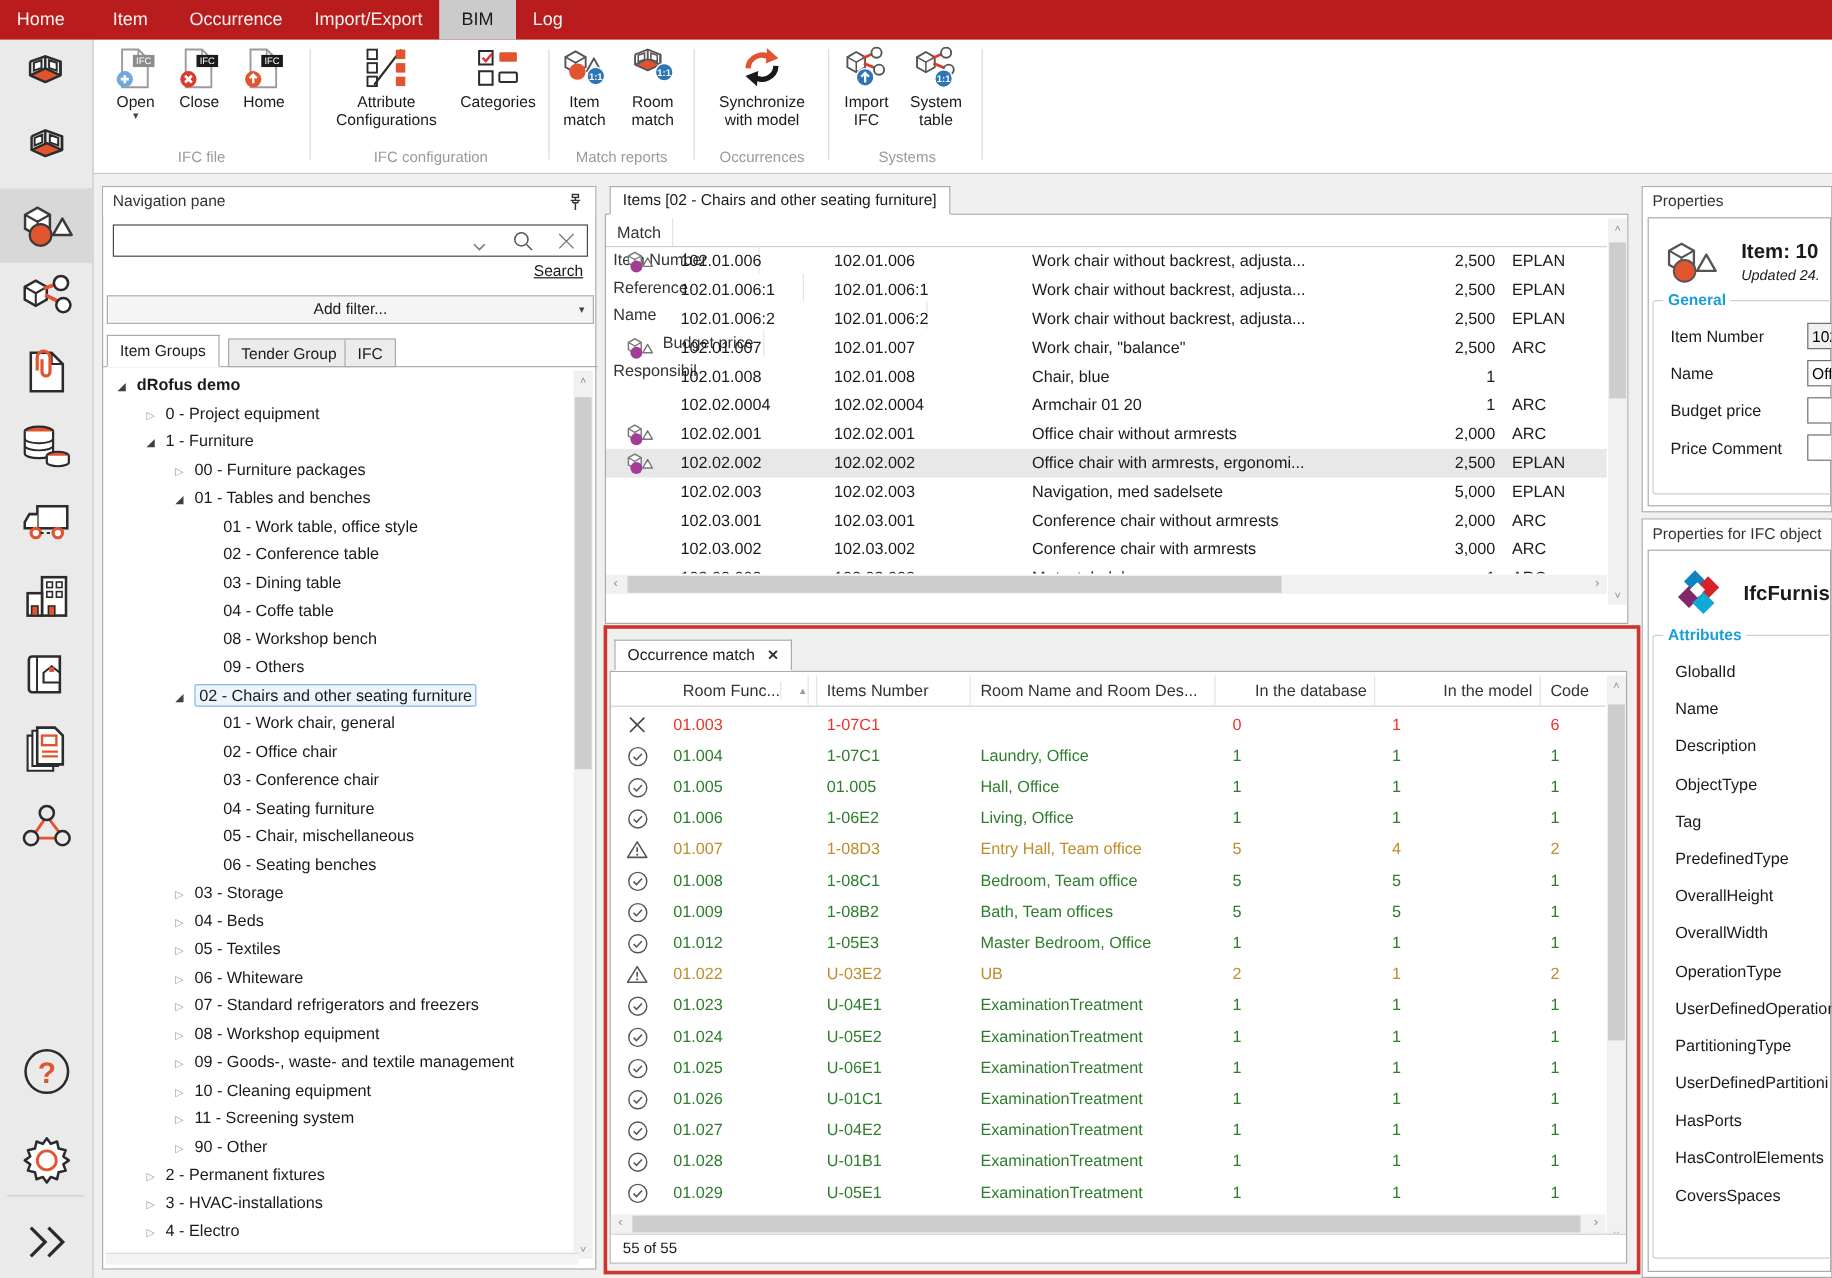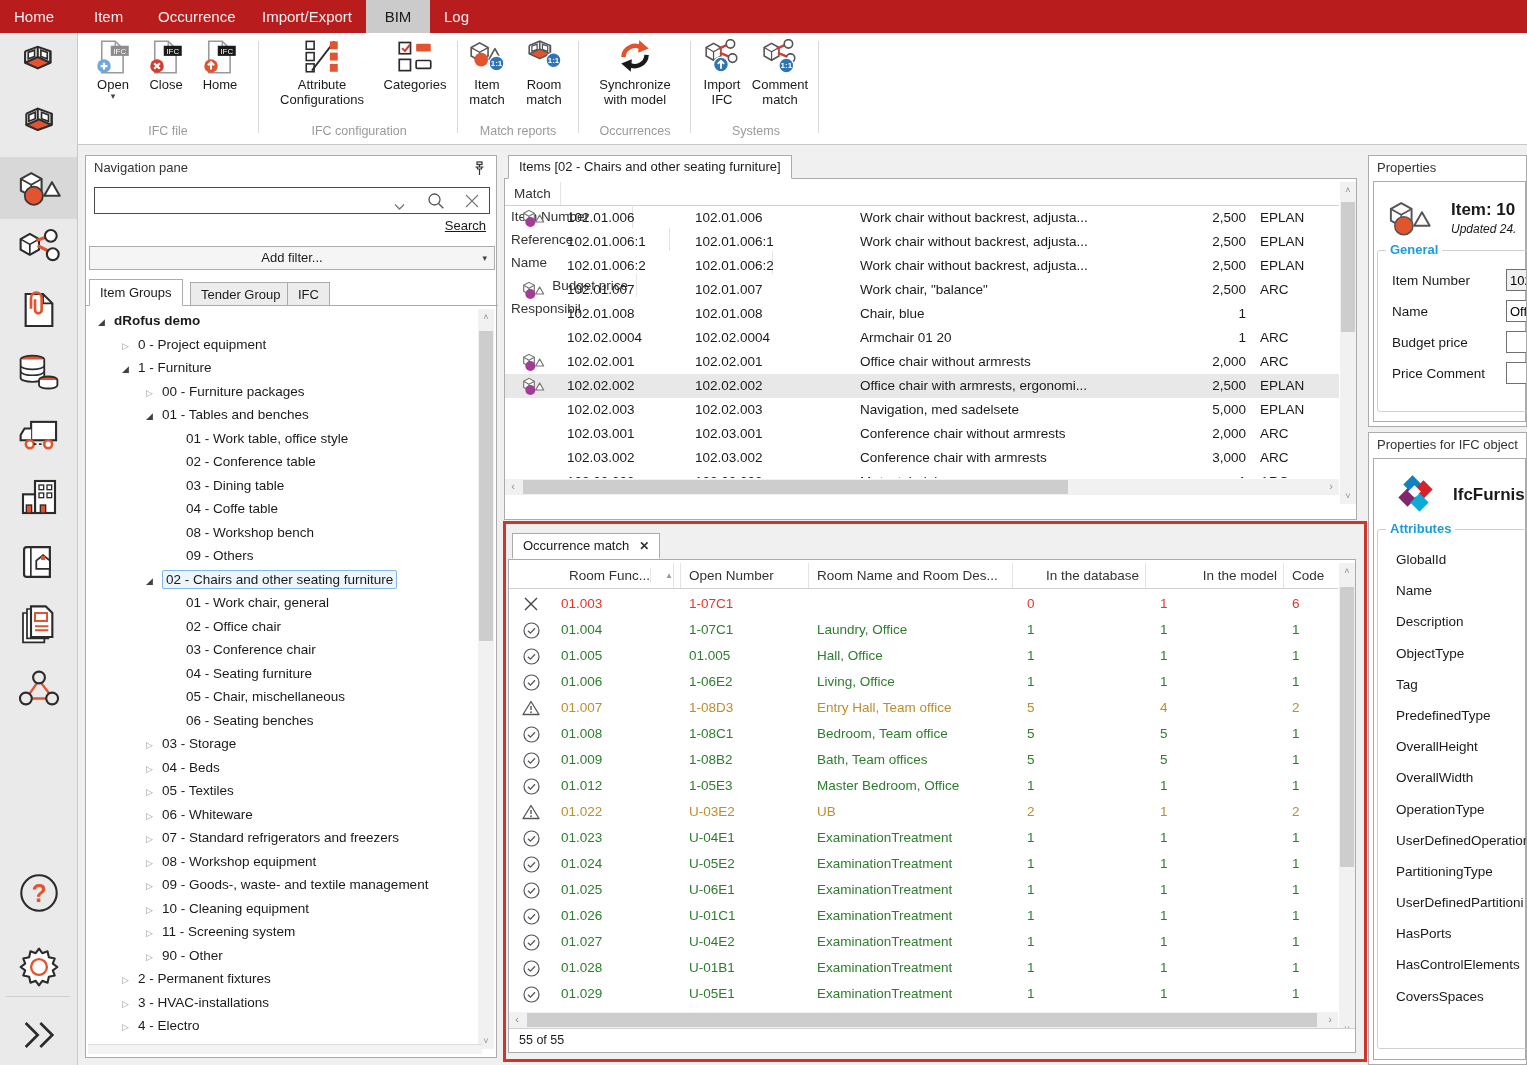--- a/index.html
+++ b/index.html
@@ -384,21 +384,21 @@
         <svg width="38" height="34" viewBox="0 0 36 32">
             <path d="M3 8l7-4 7 4v8l-7 4-7-4z" fill="#fff" stroke="#555" stroke-width="1.5"></path>
             <path d="M3 8l7 4 7-4M10 12v8" fill="none" stroke="#555" stroke-width="1.2"></path>
             <path d="M15 9l9-4M16 13l10 4" stroke="#d83b2e" stroke-width="2.2"></path>
             <circle cx="26" cy="4.5" r="4" fill="#fff" stroke="#555" stroke-width="1.5"></circle>
             <circle cx="28" cy="18" r="4" fill="#fff" stroke="#555" stroke-width="1.5"></circle>
             <circle cx="24" cy="25" r="7" fill="#2f74b5" stroke="#fff" stroke-width="1.2"></circle>
             <text x="24" y="27.8" text-anchor="middle" font-size="7.5" font-weight="bold" fill="#fff" font-family="Liberation Sans, sans-serif">1:1</text>
           </svg>
       </div>
-      <div>Comment match</div>
+      <div>System table</div>
     </div>
     <div class="rgroup-label" style="left:618px;width:120px;">Systems</div>
     <div class="rdivider" style="left:740px;"></div>
   </div>
 
   <div class="panel" id="nav-pane">
     <div class="panel-header">Navigation pane</div>
     <div class="pin">
       <svg width="13" height="15" viewBox="0 0 13 15">
           <rect x="4" y="1" width="5" height="2.5" fill="none" stroke="#333" stroke-width="1.2"></rect>
@@ -616,21 +616,21 @@
       </div>
     </div>
   </div>
 
   <div id="occ-wrap">
     <div class="tab" id="occ-tab"><span>Occurrence match</span><span class="close-x">✕</span></div>
     <div id="occ-body">
       <div class="ohead">
         <span class="oc-icon"></span>
         <span class="oc-func"><span>Room Func...</span><span class="sort-asc">▲</span></span>
-        <span class="oc-num">Open Number</span>
+        <span class="oc-num">Items Number</span>
         <span class="oc-name">Room Name and Room Des...</span>
         <span class="oc-db">In the database</span>
         <span class="oc-model">In the model</span>
         <span class="oc-code">Code</span>
       </div>
       <div id="occ-rows">
           <div class="orow t-err">
             <span class="oc-icon">
               <svg width="16" height="16" viewBox="0 0 16 16">
                 <path d="M2 2l12 12M14 2L2 14" stroke="#444" stroke-width="1.4"></path>

